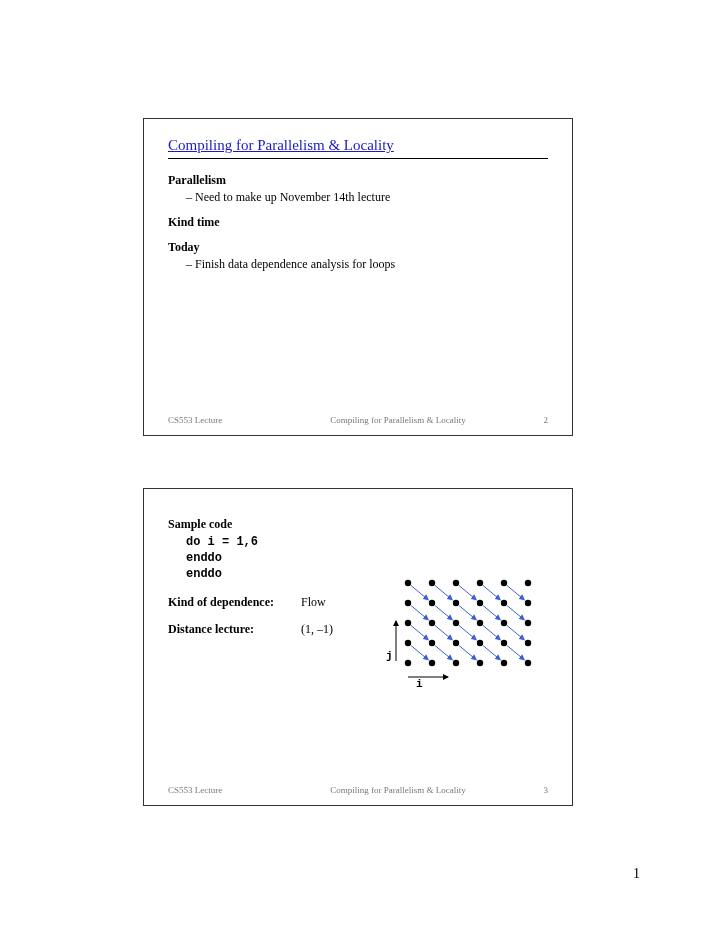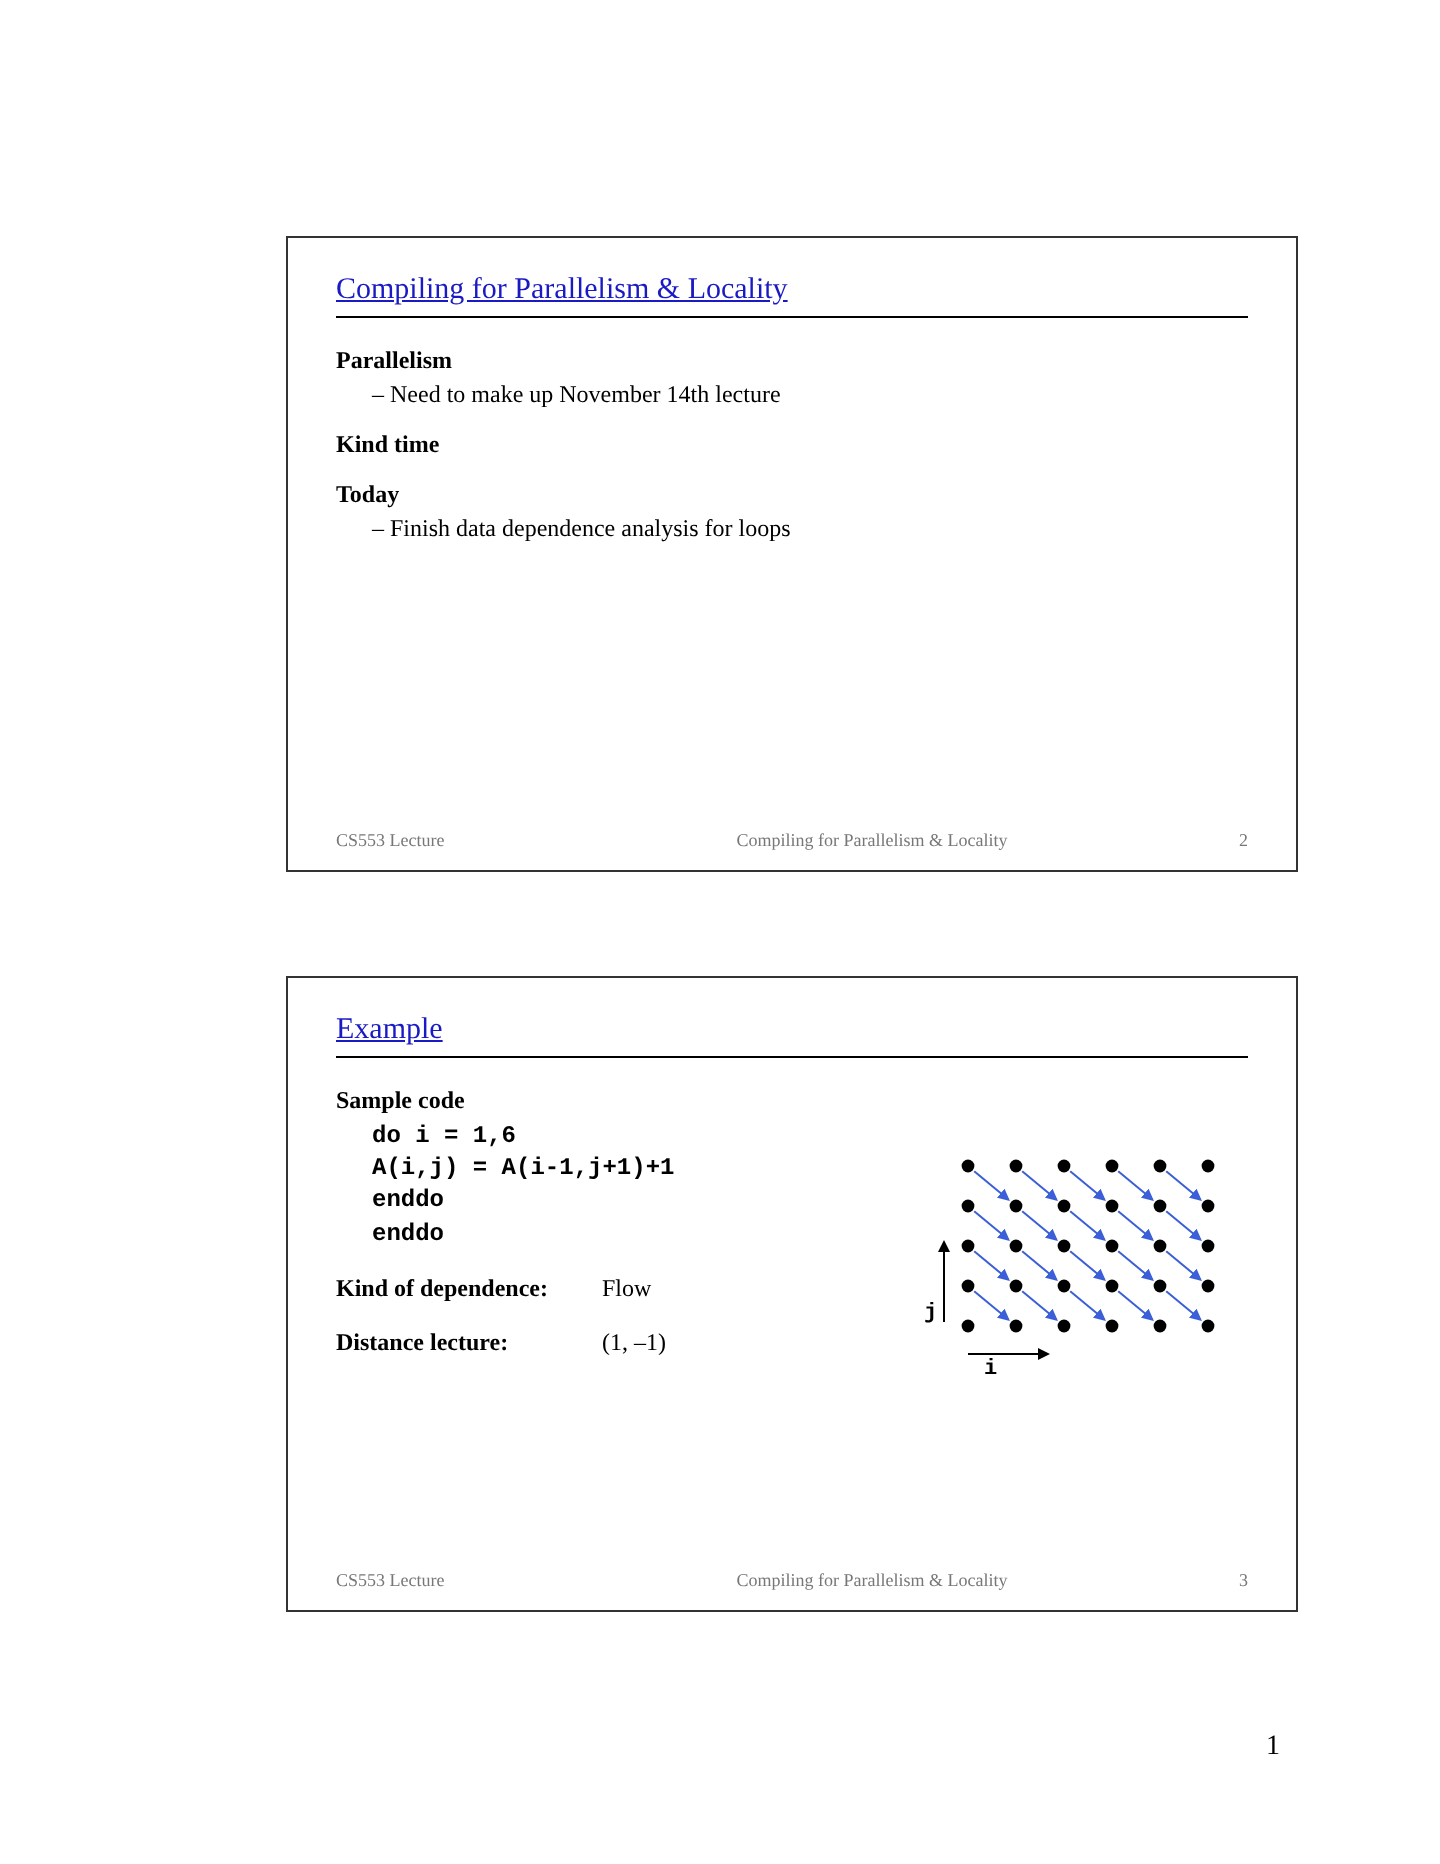--- a/index.html
+++ b/index.html
@@ -8,21 +8,21 @@
     width: 720px;
     height: 932px;
     background: #fff;
     font-family: "Times New Roman", Times, serif;
     color: #000;
     position: relative;
   }
   .slide {
     position: absolute;
     left: 143px;
-    width: 506px;
+    width: 430px;
     border: 1px solid #333;
     box-sizing: border-box;
     padding: 18px 24px 12px 24px;
     background: #fff;
   }
   .slide1 { top: 118px; height: 318px; }
   .slide2 { top: 488px; height: 318px; }
   .slide-title {
     color: #1a1ac4;
     font-size: 15px;
@@ -96,26 +96,24 @@
   <div class="section-item">Finish data dependence analysis for loops</div>
 
   <div class="footer">
     <span class="fl">CS553 Lecture</span>
     <span class="fc">Compiling for Parallelism &amp; Locality</span>
     <span class="fr">2</span>
   </div>
 </div>
 
 <div class="slide slide2">
-  <div class="slide-title">Example</div>
 
   <div class="section-head">Sample code</div>
   <div class="code-block">
     <div>do i = 1,6</div>
-    <div>      A(i,j) = A(i-1,j+1)+1</div>
     <div>   enddo</div>
     <div>enddo</div>
   </div>
 
   <div class="kv-row">
     <span class="k">Kind of dependence:</span>
     <span>Flow</span>
   </div>
   <div class="kv-row">
     <span class="k">Distance lecture:</span>

